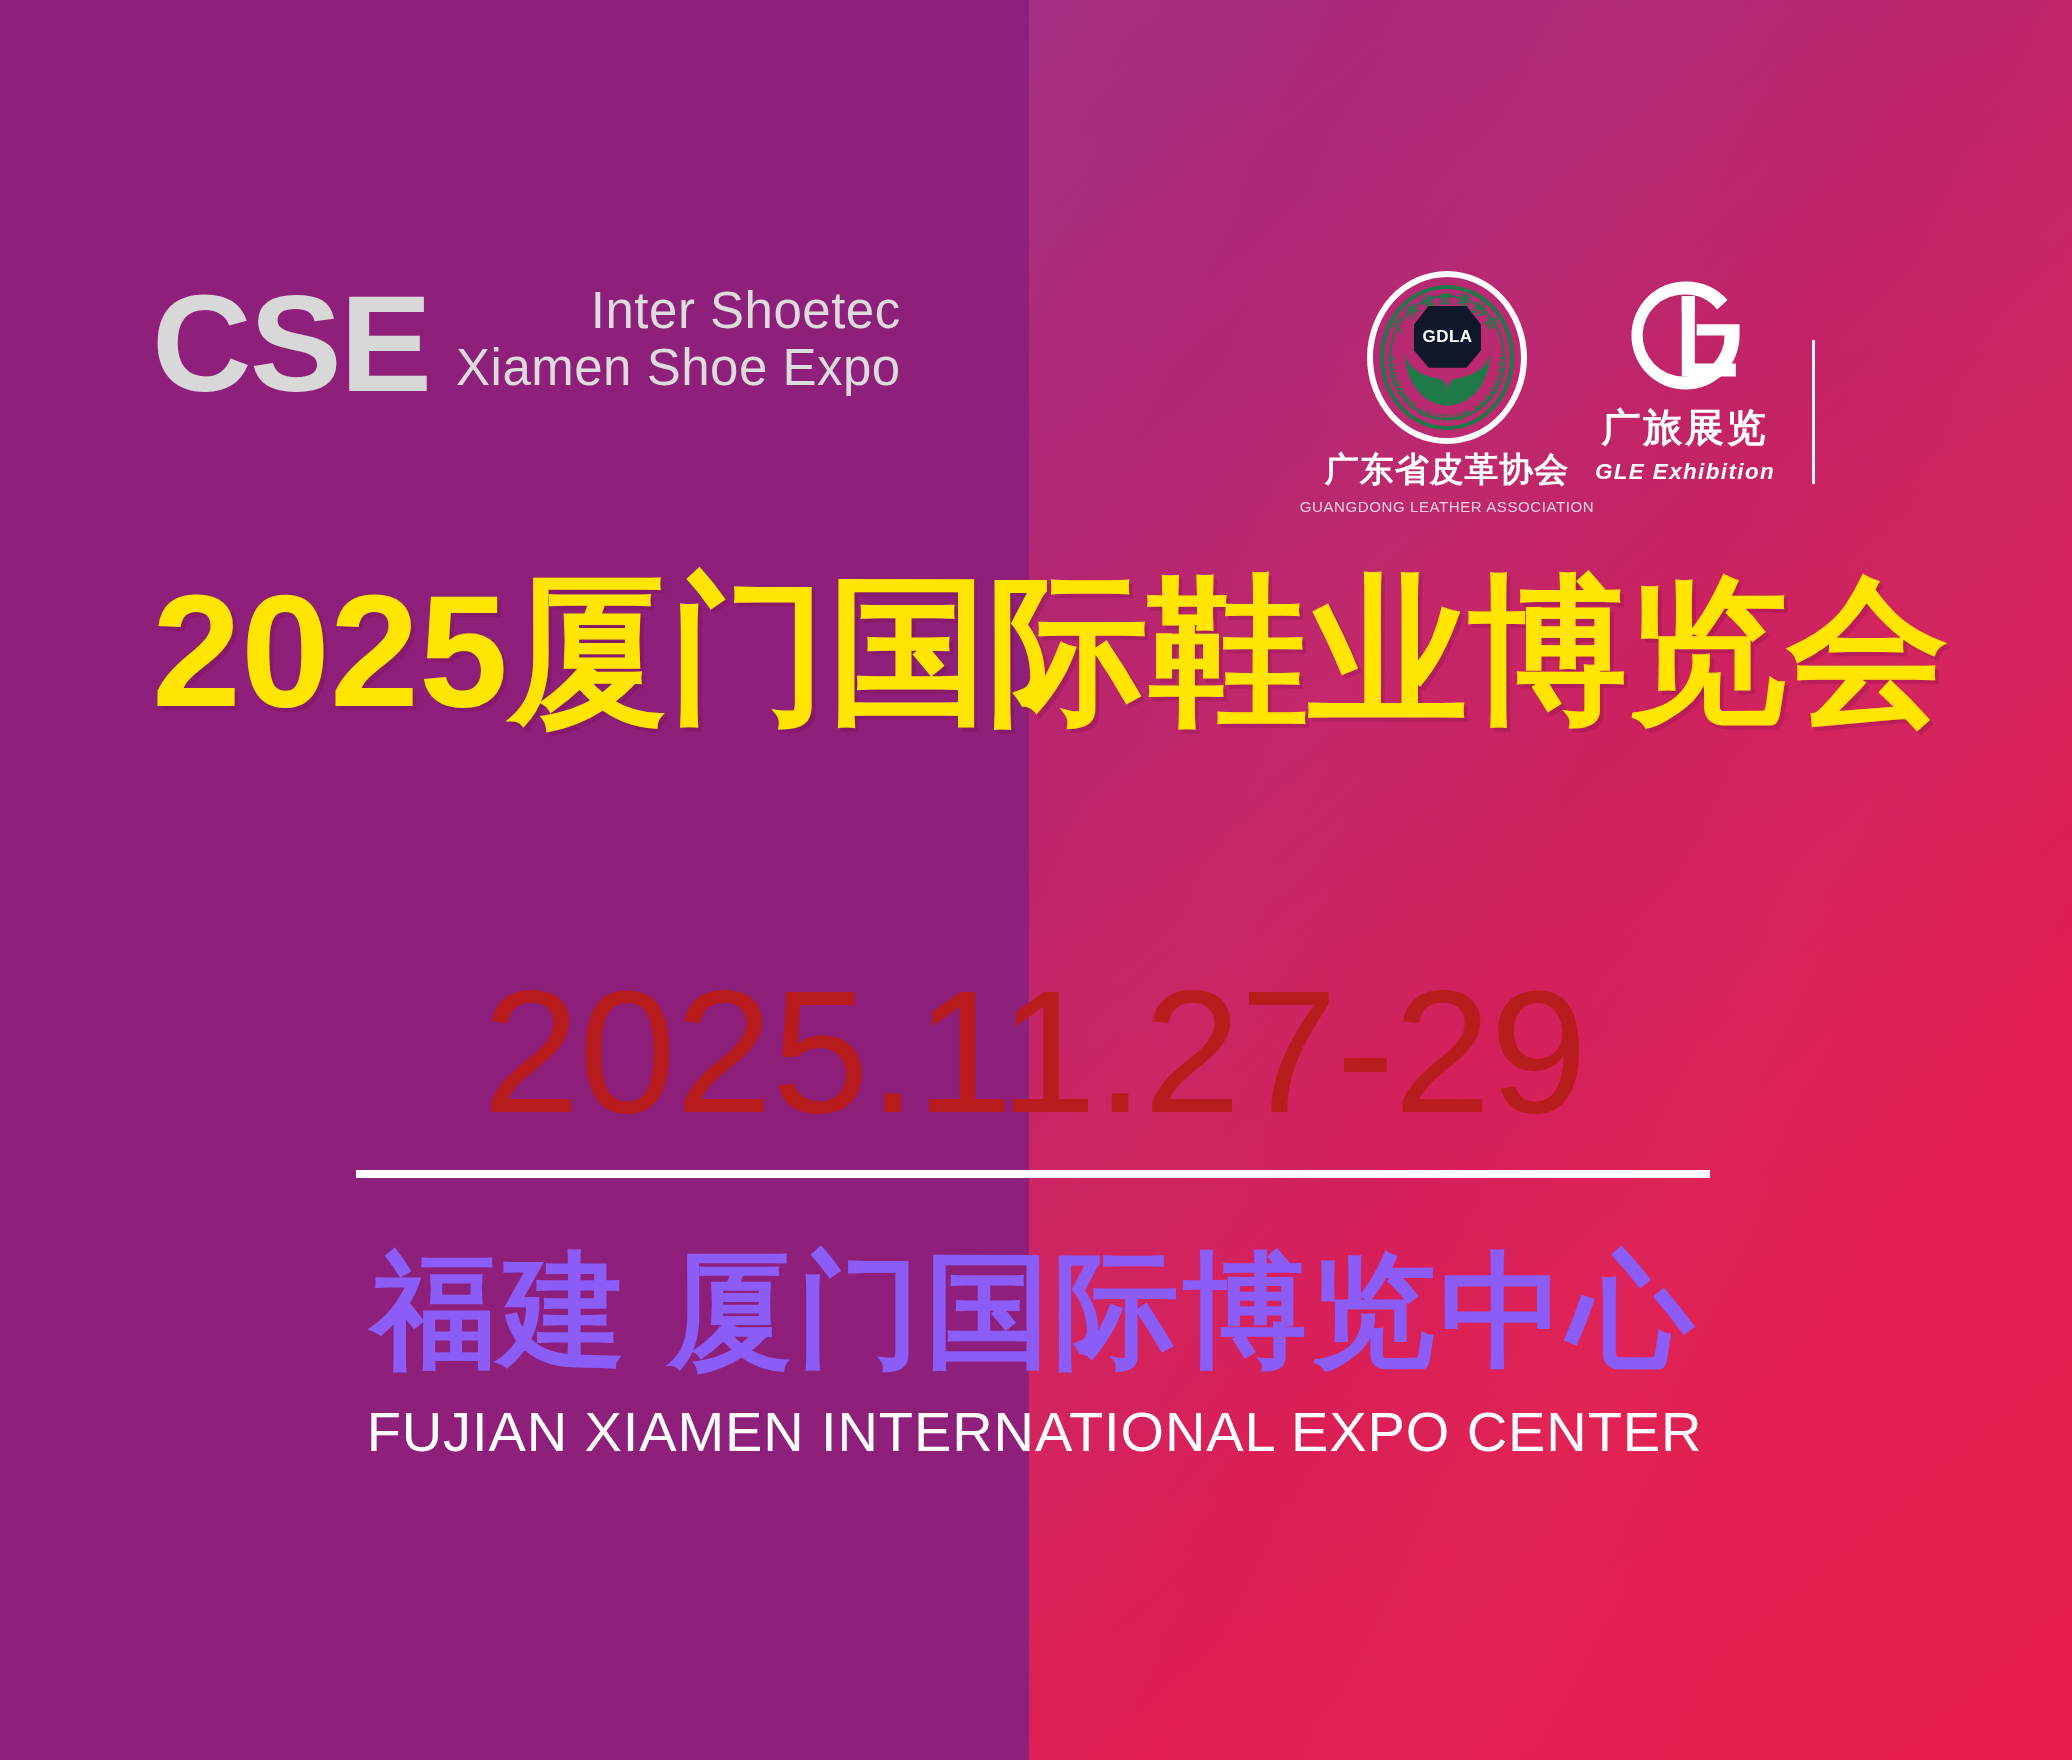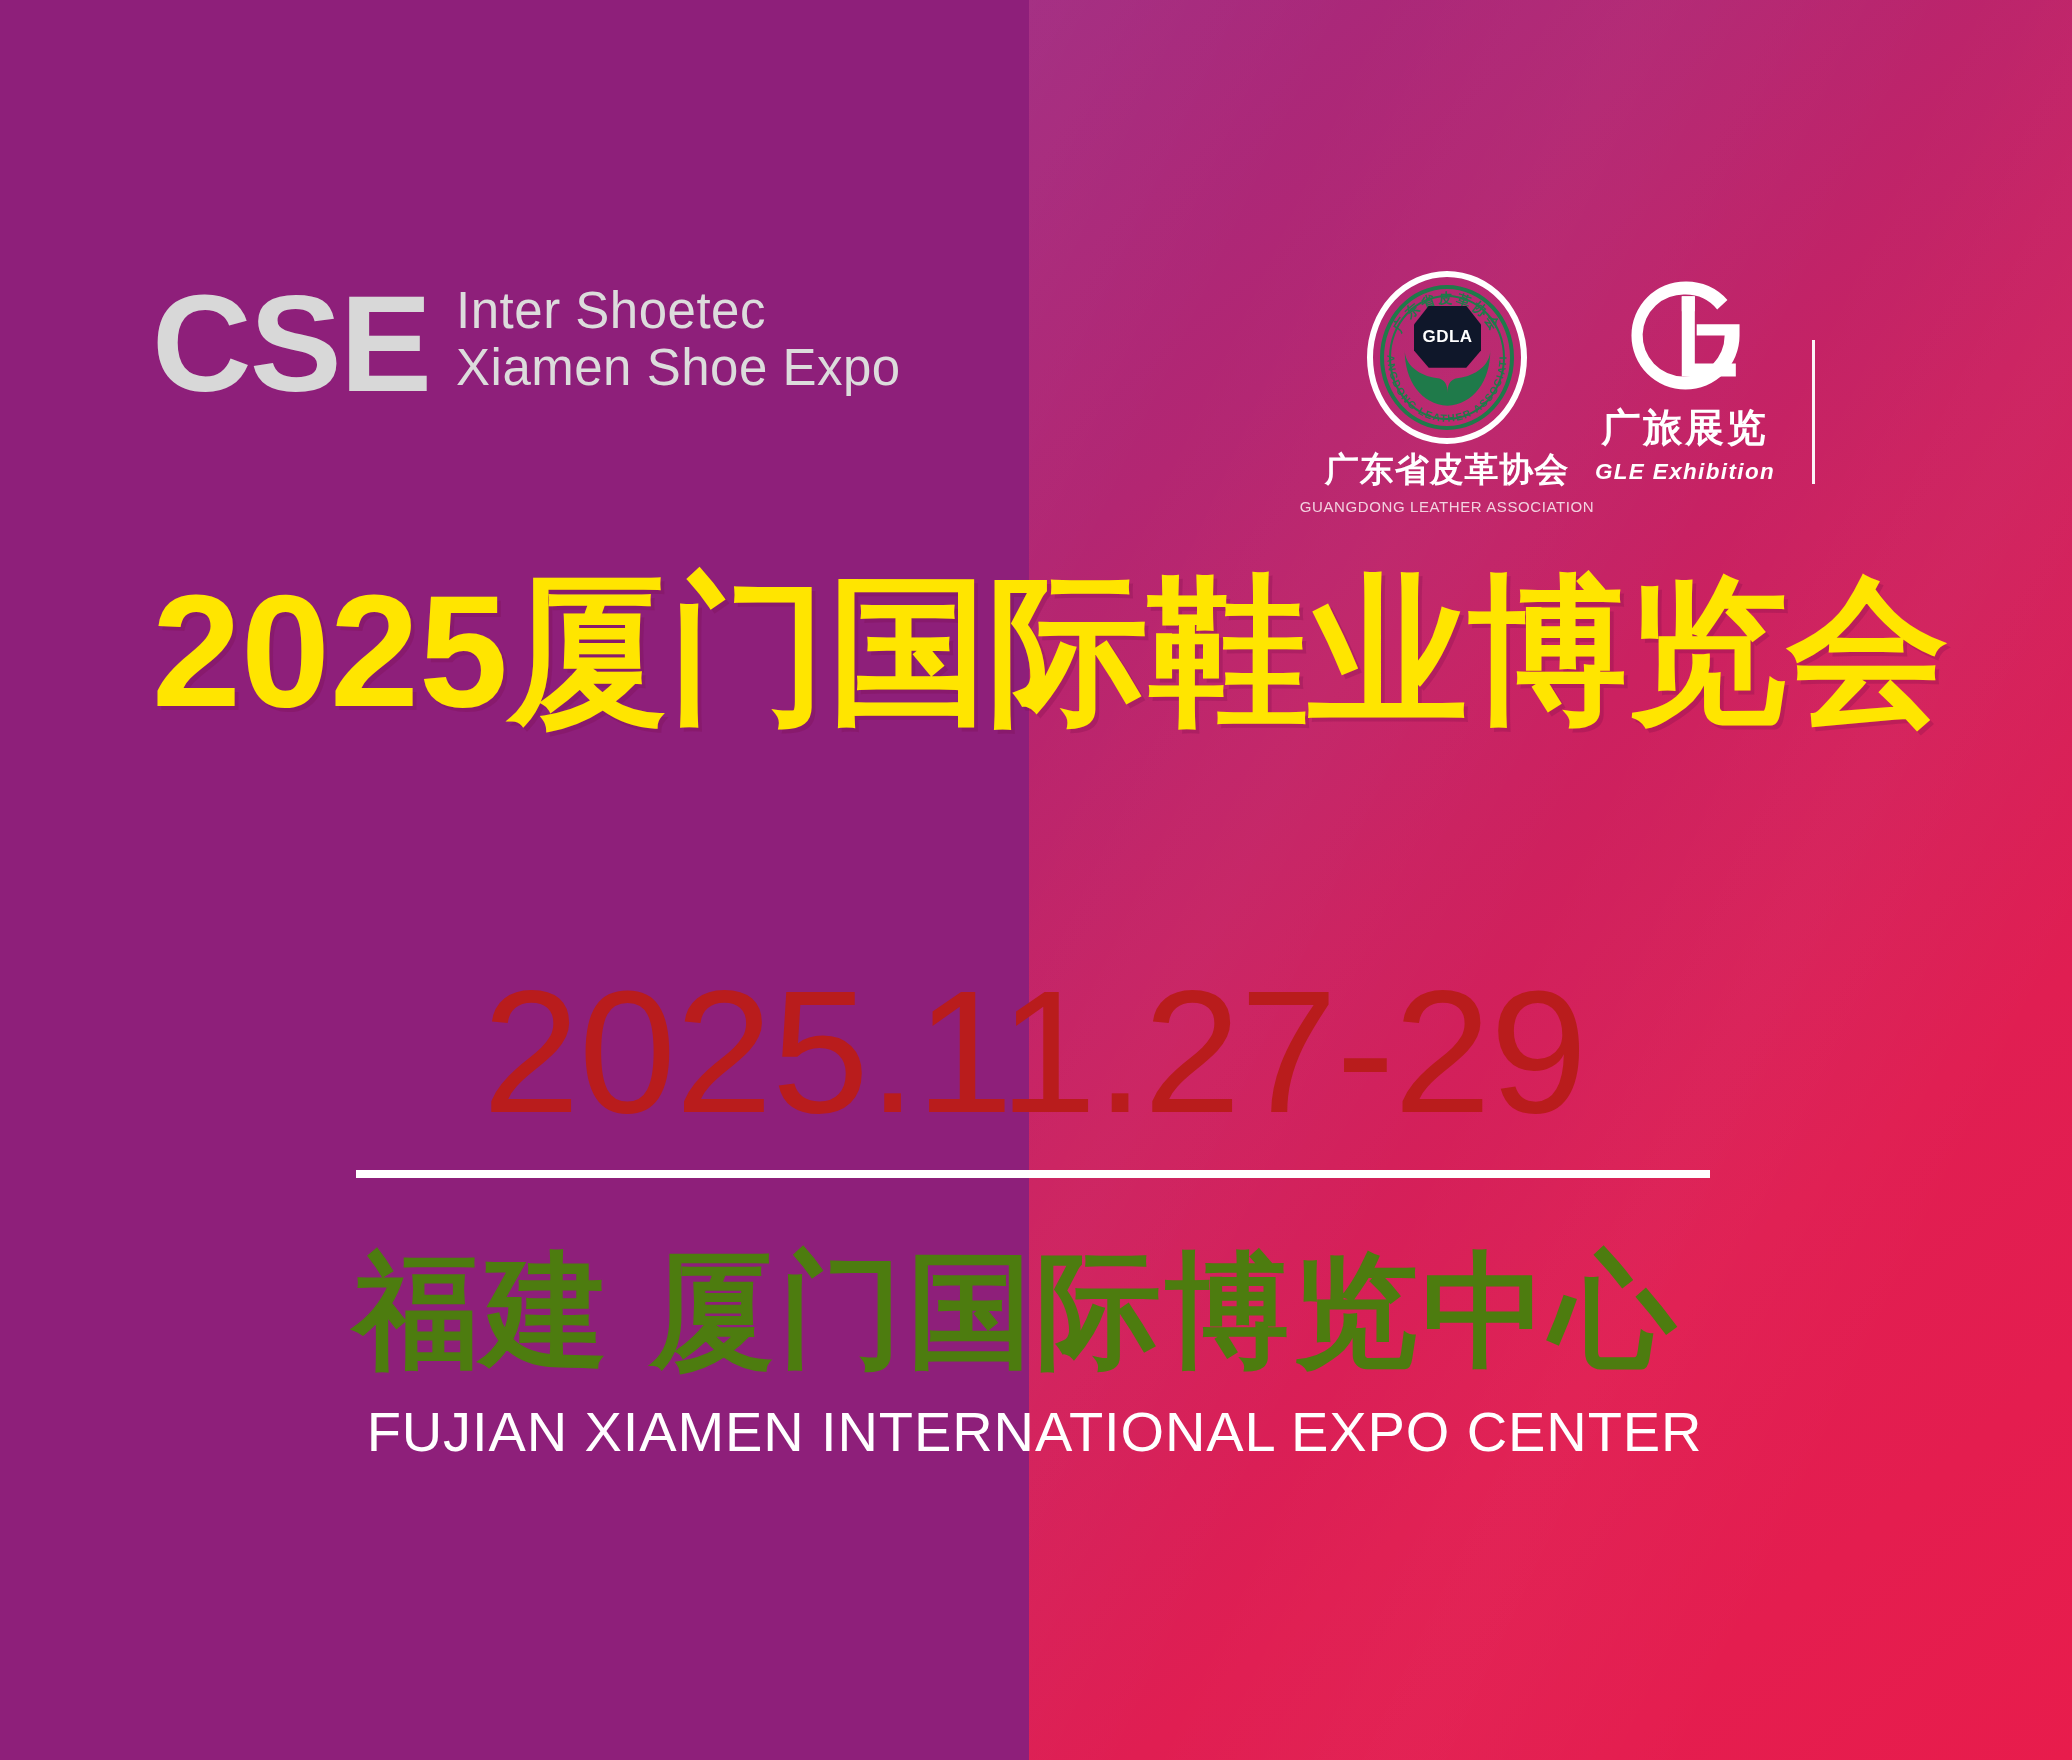--- a/index.html
+++ b/index.html
@@ -45,21 +45,21 @@
         rgba(255,255,255,0.00) 50%,
         rgba(255,255,255,0.025) 64%,
         rgba(255,255,255,0.00) 80%);
     pointer-events: none;
   }
 
   
   .header {
     position: absolute;
     left: 0; top: 267px;
-    width: 2072px; height: 224px;
+    width: 2072px; height: 224px; text-align: right;
   }
   .cse-block {
     position: absolute;
     left: 152px; top: 0px;
     display: flex;
     align-items: flex-start;
   }
   .cse-mark {
     color: #d8d8d8;
     font-size: 138px;
@@ -271,26 +271,26 @@
     width: 1354px;
     height: 8.4px;
     background: #ffffff;
   }
 
   
   .venue-cn {
     position: absolute;
     left: 354px; top: 1245px;
     width: 1361px;
-    color: #4d7c0f;
+    color: #8b5cf6;
     font-size: 125px;
     font-weight: 700;
     line-height: 1.05;
     letter-spacing: 3.7px;
-    text-align: left;
+    text-align: center;
     white-space: nowrap;
   }
   .venue-en {
     position: absolute;
     left: 354px; top: 1403px;
     width: 1361px;
     color: #ffffff;
     font-size: 56px;
     font-weight: 400;
     line-height: 1.05;

